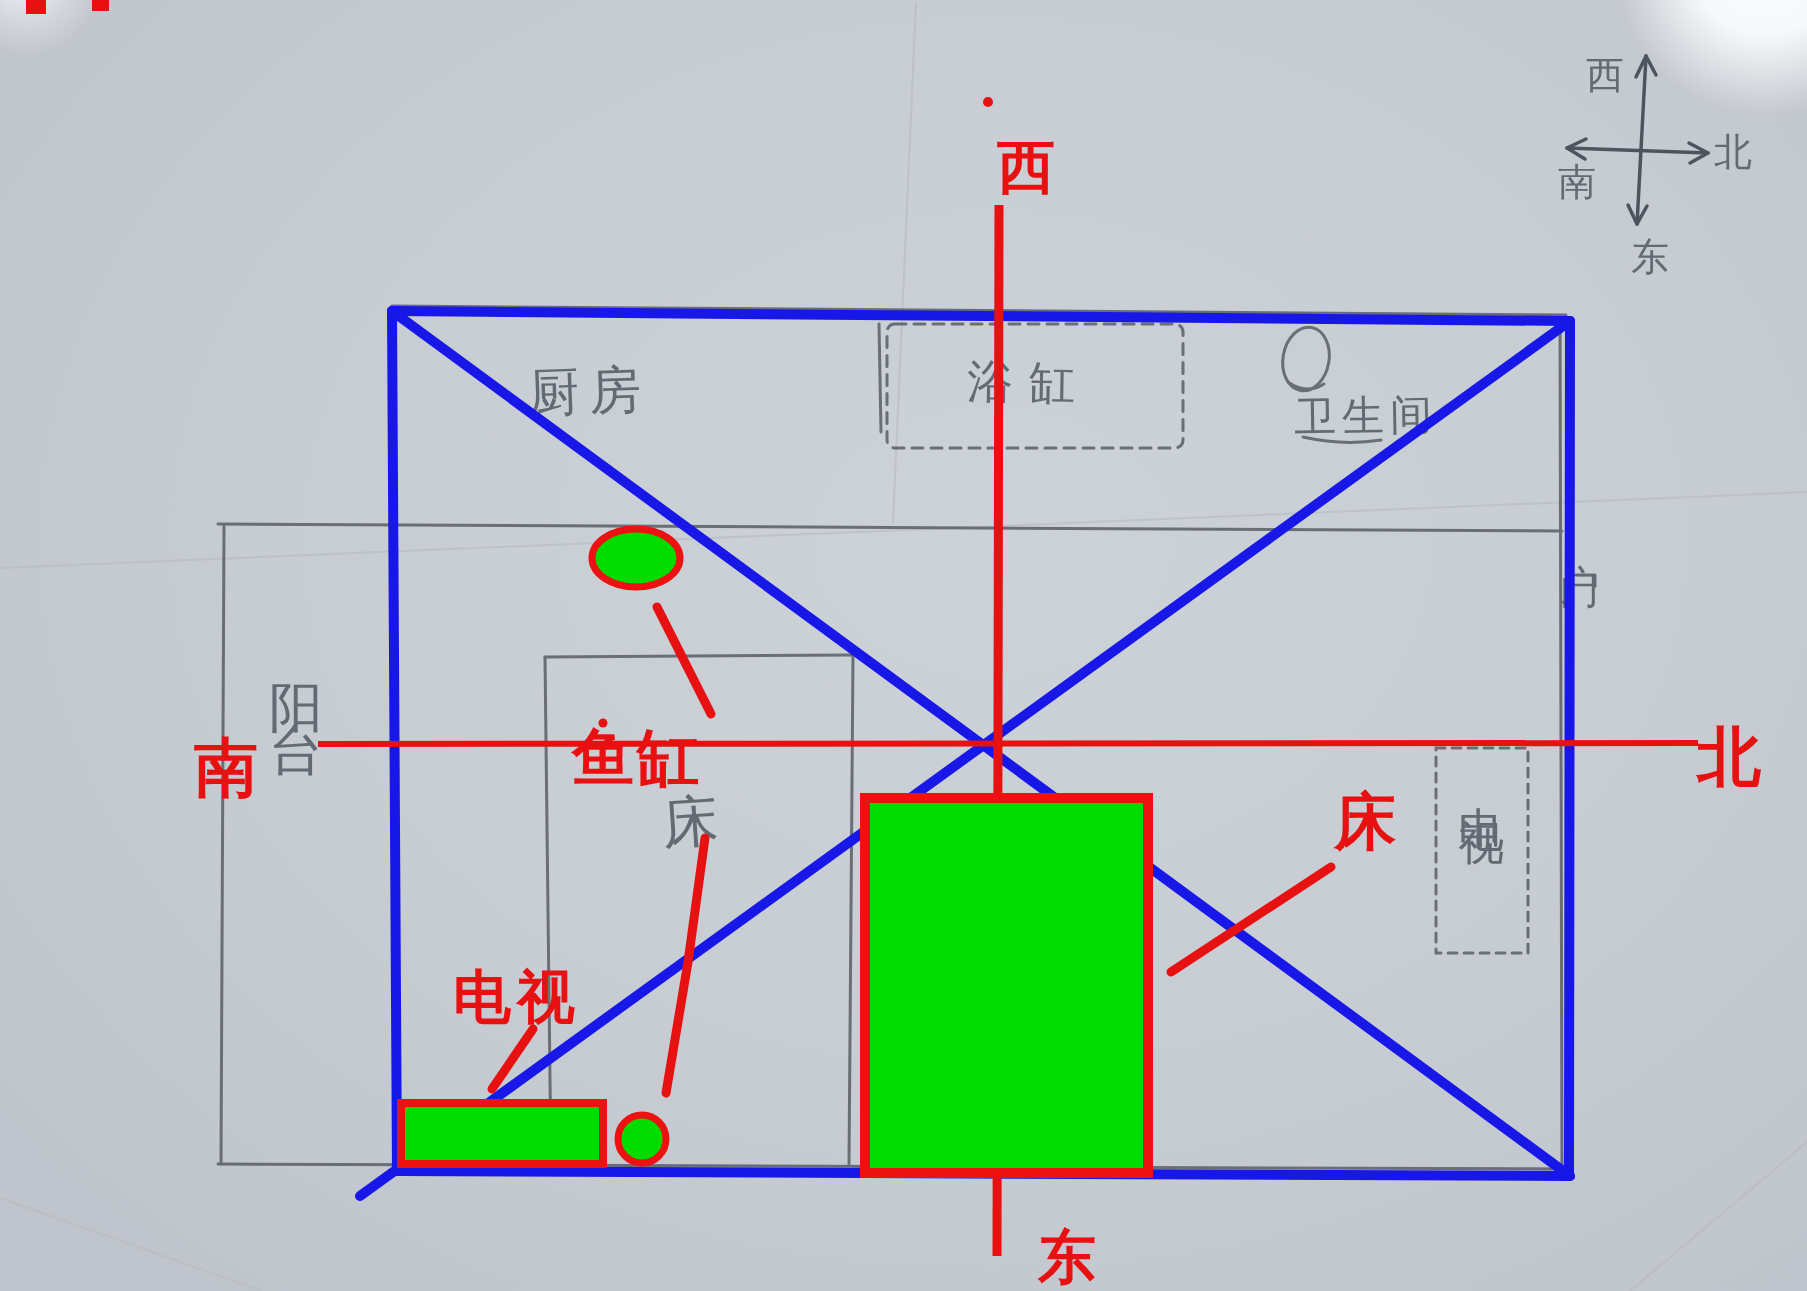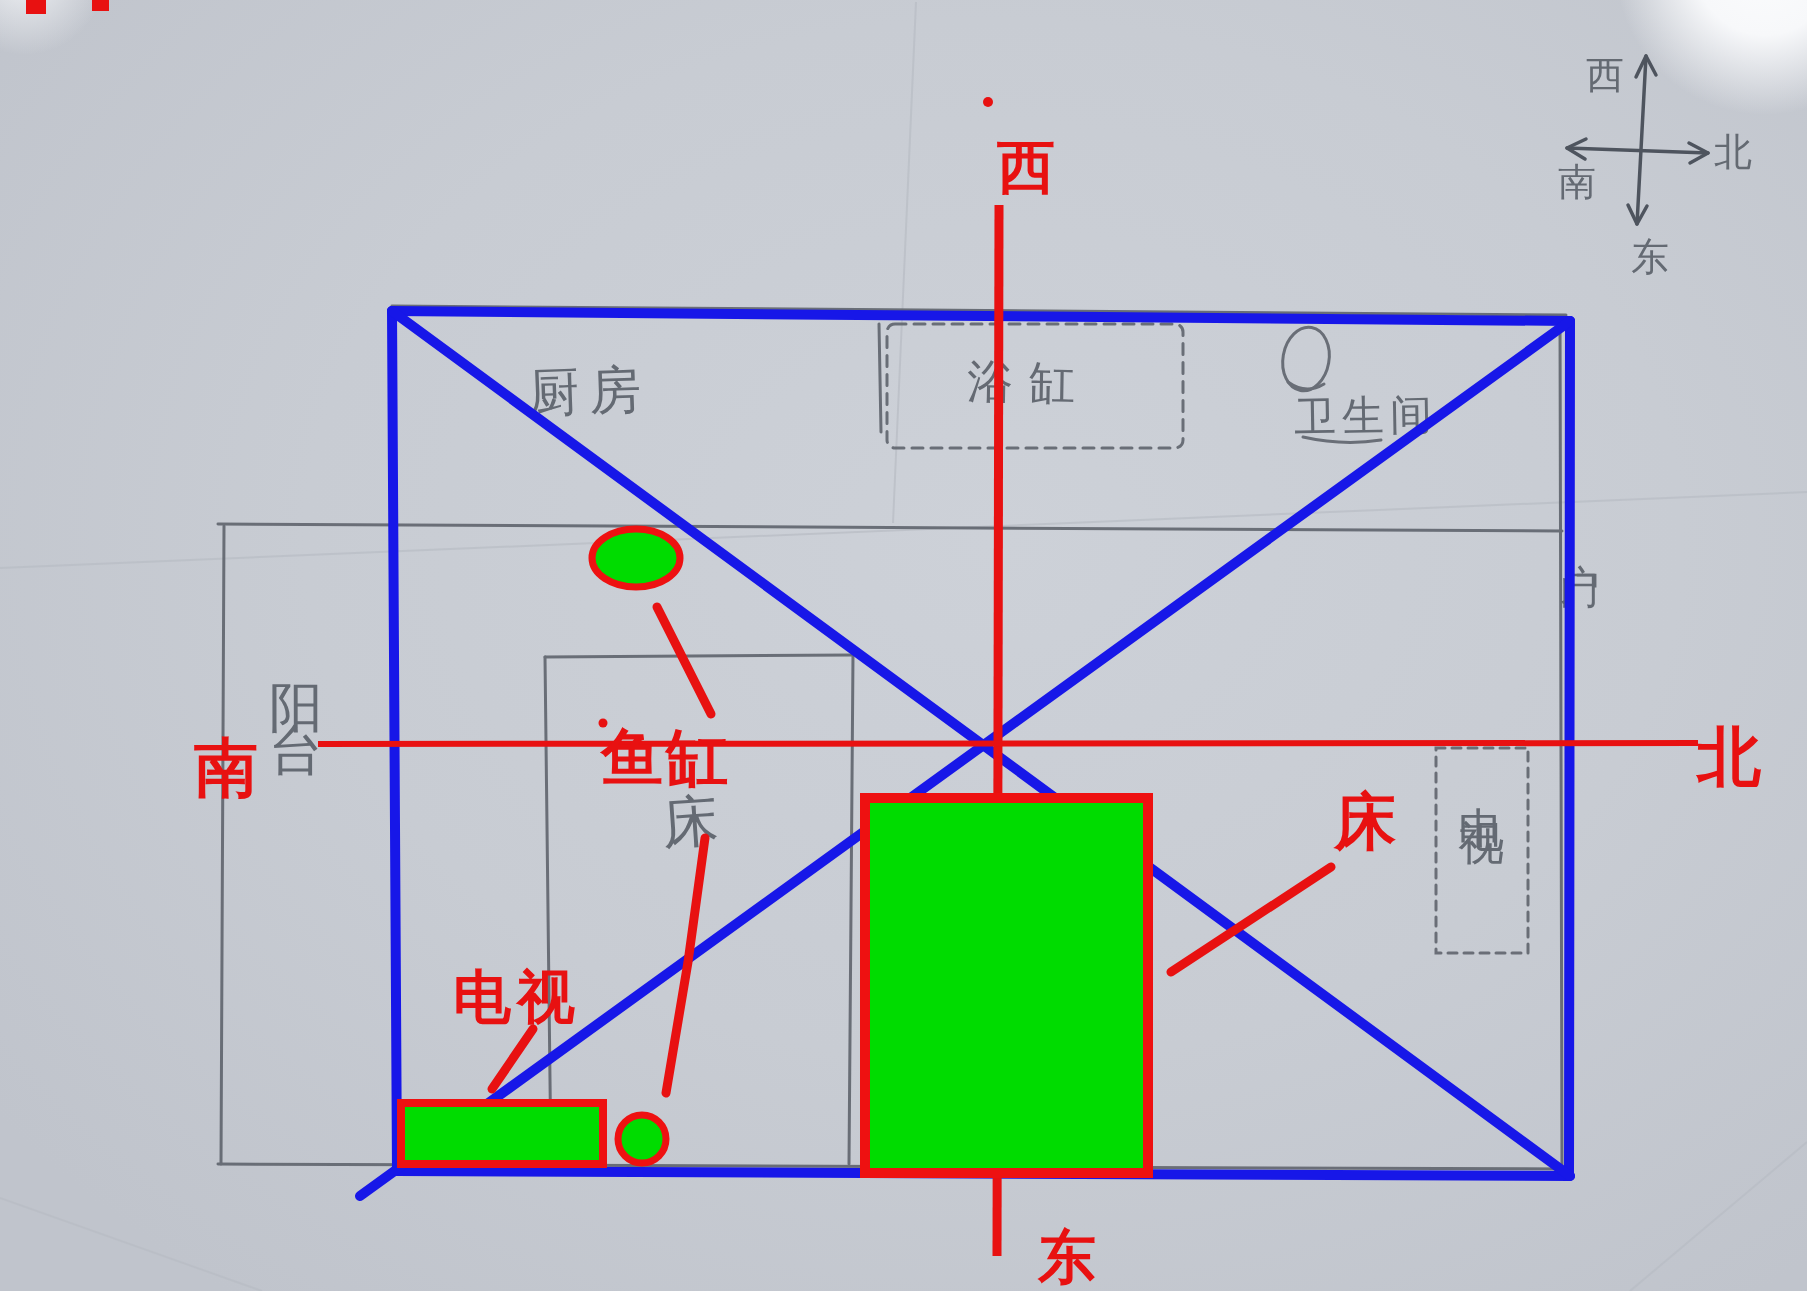--- a/index.html
+++ b/index.html
@@ -104,17 +104,17 @@
       <rect x="26" y="0" width="20" height="14"></rect>
       <rect x="92" y="0" width="17" height="11"></rect>
     </g>
   </svg>
 
   <div class="lbl red-label center" style="left:1026px;top:168px;font-size:58px;">西</div>
   <div class="lbl red-label center" style="left:226px;top:769px;font-size:64px;">南</div>
   <div class="lbl red-label center" style="left:1729px;top:758px;font-size:64px;">北</div>
   <div class="lbl red-label center" style="left:1067px;top:1258px;font-size:58px;">东</div>
 
-  <div class="lbl red-label center" style="left:666px;top:758px;font-size:62px;letter-spacing:3px;text-align:center;">鱼缸</div>
+  <div class="lbl red-label center" style="left:637px;top:758px;font-size:62px;letter-spacing:3px;text-align:center;">鱼缸</div>
   <div class="lbl red-label center" style="left:517px;top:998px;font-size:58px;letter-spacing:6px;">电视</div>
   <div class="lbl red-label center" style="left:1365px;top:822px;font-size:62px;">床</div>
 
 </div>
 
 </body></html>

